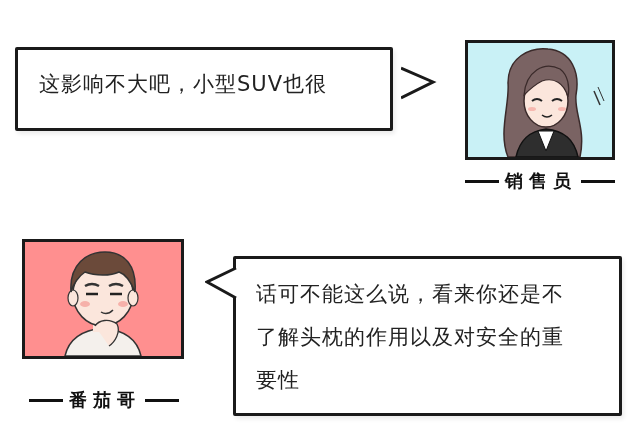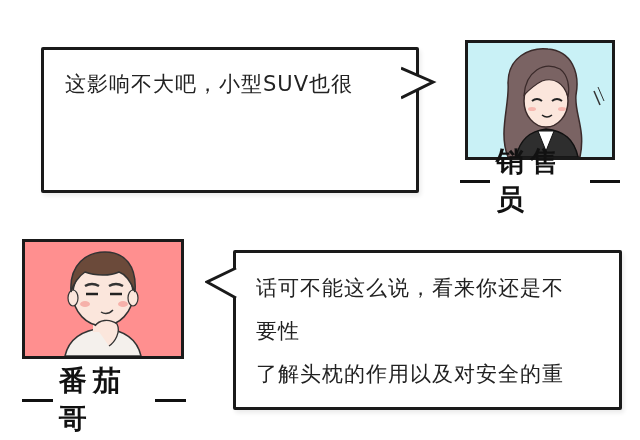--- a/index.html
+++ b/index.html
@@ -28,33 +28,33 @@
     position: absolute;
     border: 3px solid #1a1a1a;
     box-sizing: border-box;
     overflow: hidden;
   }
   .name-label {
     position: absolute;
     display: flex; align-items: center; justify-content: center;
     font-family: "DejaVu Serif", "Liberation Serif", serif;
     font-weight: bold;
-    font-size: 28px;
+    font-size: 18px;
     color: #111;
     letter-spacing: 6px;
   }
   .name-label .dash {
     display: inline-block; height: 3px; background: #111; width: 34px;
   }
   .name-label .nm { margin: 0 4px 0 6px; }
 </style>
 </head>
 <body>
 
-<div class="bubble" style="left:41px; top:47px; width:378px; height:146px;padding-left:36px;">
+<div class="bubble" style="left:15px; top:47px; width:378px; height:84px;padding-left:36px;">
   <div class="text" style="left:21px; top:13px;">
     <div>这影响不大吧，小型SUV也很</div>
   </div>
 </div>
 <svg class="tail" style="left:401px; top:64px;" width="36" height="40" viewBox="0 0 36 40">
   <polygon points="0,4 32,18 0,34" fill="#fff"></polygon>
   <polyline points="0,4 32,18 0,34" fill="none" stroke="#1a1a1a" stroke-width="3" stroke-linejoin="miter"></polyline>
 </svg>
 
 <div class="portrait" style="left:465px; top:40px; width:150px; height:120px; background:#c9f1f6;">
@@ -113,23 +113,23 @@
 
     <path d="M70,84 C74,78 84,76 92,82 C96,90 90,100 84,104" fill="#fbe6dc" stroke="#333" stroke-width="1.3"></path>
   </svg>
 </div>
 <div class="name-label" style="left:22px; top:364px; width:164px; height:30px;margin-top:21px;">
   <span class="dash"></span>
   <span class="nm">番茄哥</span>
   <span class="dash"></span>
 </div>
 
-<div class="bubble" style="left:233px; top:250px; width:389px; height:160px;">
+<div class="bubble" style="left:233px; top:256px; width:389px; height:160px;">
   <div class="text" style="left:20px; top:14px;">
     <div>话可不能这么说，看来你还是不</div>
+    <div>了解头枕的作用以及对安全的重</div>
     <div>要性</div>
-    <div>了解头枕的作用以及对安全的重</div>
   </div>
 </div>
 <svg class="tail" style="left:205px; top:264px;" width="32" height="40" viewBox="0 0 32 40">
   <polygon points="31,4 2,18 31,34" fill="#fff"></polygon>
   <polyline points="31,4 2,18 31,34" fill="none" stroke="#1a1a1a" stroke-width="3" stroke-linejoin="miter"></polyline>
 </svg>
 
 </body></html>

